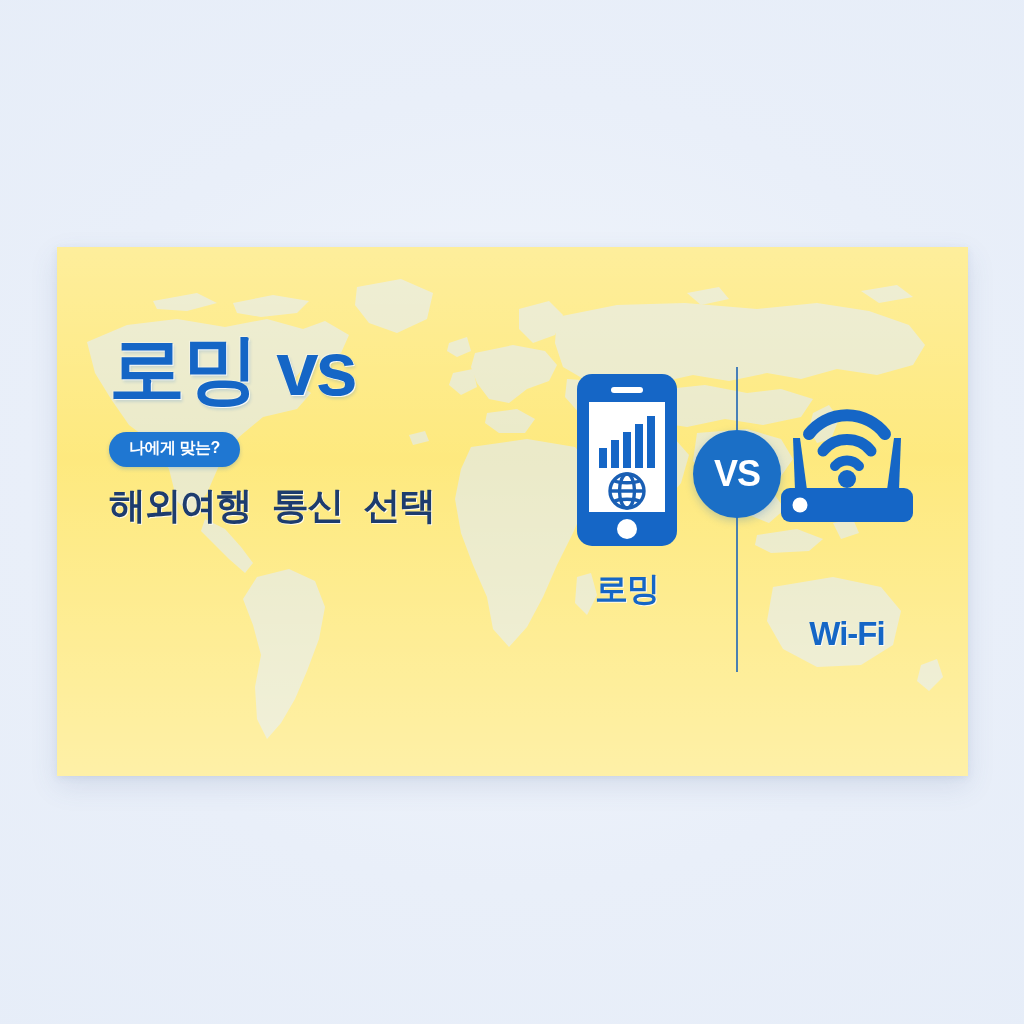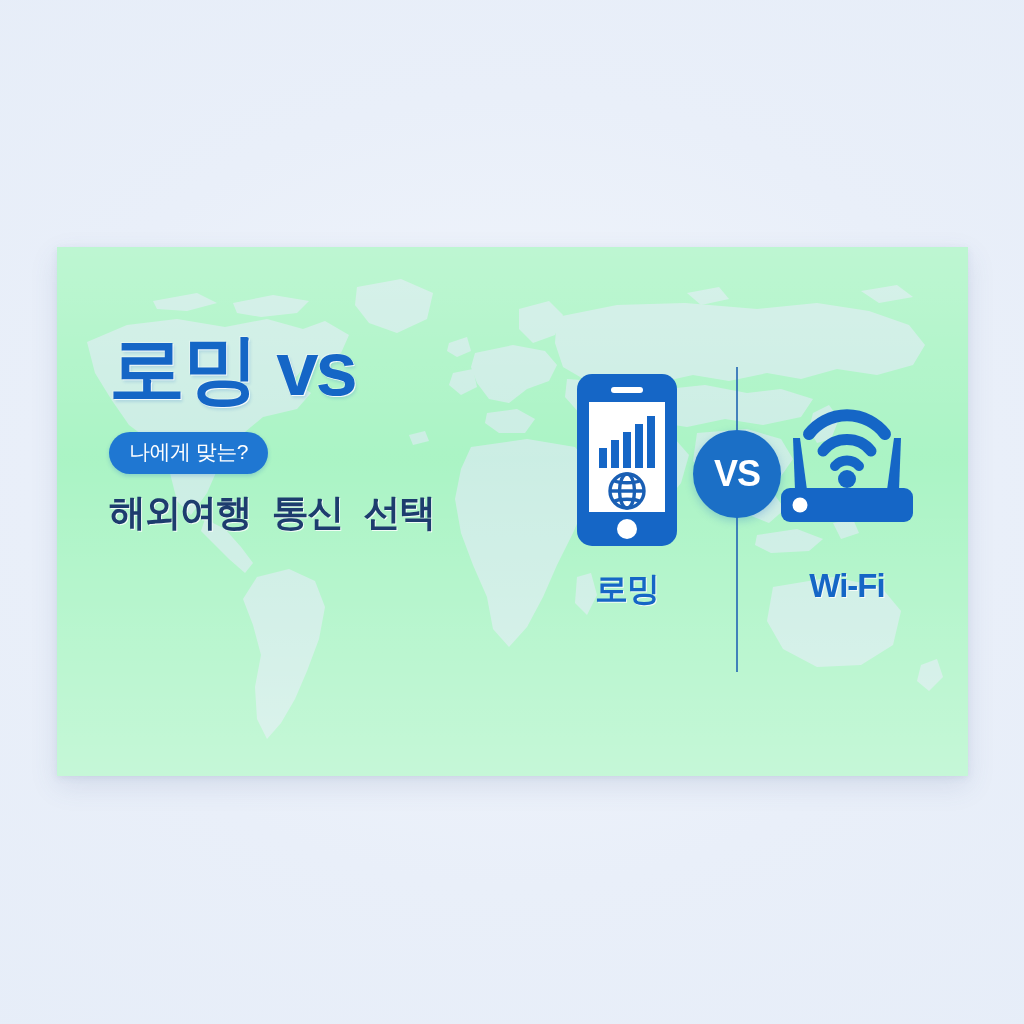--- a/index.html
+++ b/index.html
@@ -23,21 +23,21 @@
       radial-gradient(ellipse 85% 70% at 50% 48%, #f2f6fc 0%, #e9eff9 55%, #e6edf8 100%);
   }
 
   
   #banner-card {
     position: absolute;
     left: 57px;
     top: 247px;
     width: 911px;
     height: 529px;
-    background: #86efac;
+    background: #fde047;
     overflow: hidden;
     box-shadow:
       0 10px 26px rgba(72, 96, 140, 0.13),
       0 2px 7px rgba(72, 96, 140, 0.09);
   }
 
   
   #world-map {
     position: absolute;
     left: 0;
@@ -85,22 +85,22 @@
   .headline-vs {
     font-weight: 700;
     letter-spacing: -3px;
   }
 
   #badge-wrap { margin-top: 26px; }
   #tagline-badge {
     display: inline-block;
     background: #1f77d2;
     color: #ffffff;
-    font-size: 21px;
-    font-weight: 400;
+    font-size: 16px;
+    font-weight: 700;
     letter-spacing: -0.5px;
     padding: 6px 20px 8px 20px;
     border-radius: 22px;
     box-shadow: 0 2px 4px rgba(21,102,198,0.24);
     white-space: nowrap;
   }
 
   #subtitle {
     margin-top: 14px;
     font-size: 37px;
@@ -135,21 +135,21 @@
     position: absolute;
     top: 0;
     width: 200px;
     height: 100%;
     display: flex;
     flex-direction: column;
     align-items: center;
     justify-content: flex-start;
   }
   #side-roaming { left: 0px; }
-  #side-wifi    { left: 220px; }
+  #side-wifi    { left: 220px; gap: 48px; }
 
   .icon-stage {
     height: 215px;
     display: flex;
     align-items: center;
     justify-content: center;
   }
 
   .side-label {
     font-size: 33px;

